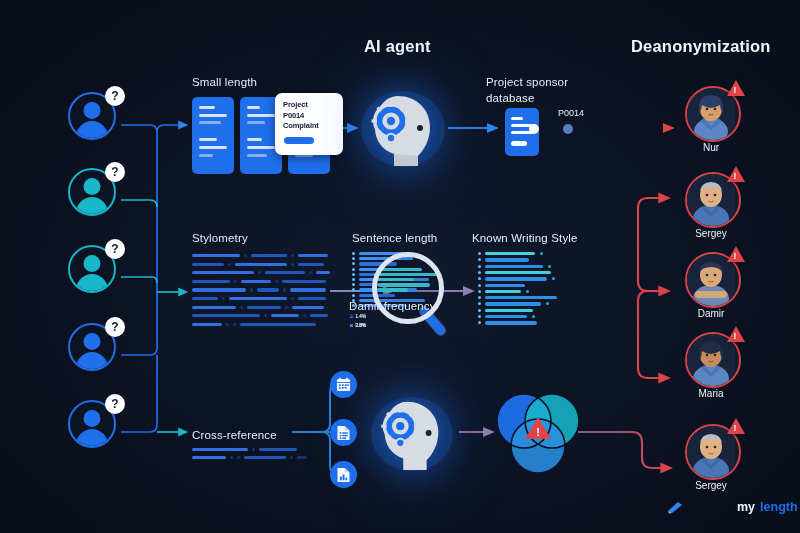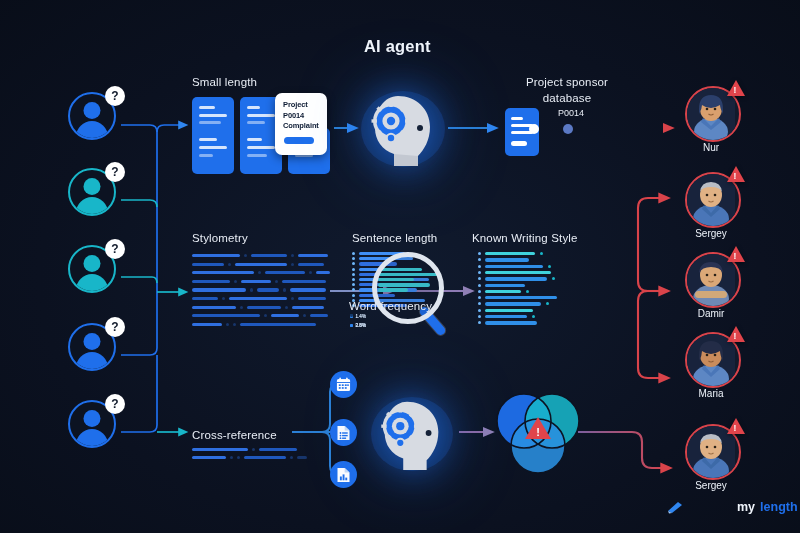--- a/index.html
+++ b/index.html
@@ -84,20 +84,21 @@
   .logo .w{color:#eef3fa;padding-left:48px;} .logo .b{color:#1f6feb;}
 
   svg{display:block;overflow:visible;}
 </style>
 </head>
 <body>
 
 <div id="stage">
 
   <div class="hdr" style="left:364px;top:36px;">AI agent</div>
+  <div class="hdr" style="left:631px;top:36px;">Deanonymization</div>
 
   <svg style="position:absolute;left:0;top:0;" width="800" height="533">
     <defs>
       <marker id="arrB" markerWidth="7" markerHeight="7" refX="4.6" refY="3" orient="auto">
         <path d="M0,0.4 L6,3 L0,5.6 Z" fill="#2f86f0"></path>
       </marker>
       <marker id="arrT" markerWidth="7" markerHeight="7" refX="4.6" refY="3" orient="auto">
         <path d="M0,0.4 L6,3 L0,5.6 Z" fill="#18b6c9"></path>
       </marker>
       <marker id="arrR" markerWidth="7" markerHeight="7" refX="4.6" refY="3" orient="auto">
@@ -215,21 +216,21 @@
   <div class="dcard" style="left:240px;top:128px;width:42px;height:46px;">
     <div class="dline" style="left:7px;top:10px;width:15px;"></div>
     <div class="dline" style="left:7px;top:18px;width:28px;"></div>
     <div class="dline dim" style="left:7px;top:26px;width:20px;"></div>
   </div>
   <div class="dcard" style="left:288px;top:128px;width:42px;height:46px;">
     <div class="dline" style="left:7px;top:18px;width:26px;"></div>
     <div class="dline dim" style="left:7px;top:26px;width:18px;"></div>
   </div>
 
-  <div class="wcard" style="left:275px;top:93px;width:52px;height:62px;">
+  <div class="wcard" style="left:275px;top:93px;width:68px;height:62px;">
     <div class="t">
       <span>Project</span><br>
       <span>P0014</span><br>
       <span>Complaint</span>
     </div>
     <div class="btn"></div>
   </div>
   <svg class="cursor" style="left:306px;top:131px;" width="20" height="22">
     <path d="M1,1 L1,18 L5.5,13.5 L8.5,20 L12,18.4 L9,12.2 L16,12 Z" fill="#1f6feb" stroke="#1f6feb" stroke-width="1.2" stroke-linejoin="round"></path>
   </svg>
@@ -252,21 +253,21 @@
       <line x1="47" y1="33" x2="52.5" y2="33"></line>
       <line x1="19.5" y1="19.5" x2="23" y2="23"></line>
       <line x1="43" y1="43" x2="46.5" y2="46.5"></line>
       <line x1="46.5" y1="19.5" x2="43" y2="23"></line>
       <line x1="23" y1="43" x2="19.5" y2="46.5"></line>
     </g>
     <path d="M33,47 L33,56 Q33,61 38,61" fill="none" stroke="#d7dbe2" stroke-width="3.2" stroke-linecap="round"></path>
     <circle cx="33" cy="50" r="4.2" fill="#1f6feb" stroke="#d7dbe2" stroke-width="2"></circle>
   </svg>
 
-  <div class="sec-label" style="left:512px;top:75px;text-align:center;width:110px;line-height:1.35;">
+  <div class="sec-label" style="left:486px;top:75px;width:110px;line-height:1.35;">
     <div>Project sponsor</div>
     <div>database</div>
   </div>
   <div class="dbdoc" style="left:505px;top:108px;">
     <i style="left:6px;top:9px;width:12px;height:3px;"></i>
     <i style="left:6px;top:16px;width:22px;height:3px;"></i>
     <i style="left:6px;top:23px;width:22px;height:3px;"></i>
     <i style="left:6px;top:33px;width:16px;height:5px;border-radius:3px;"></i>
   </div>
   <svg style="position:absolute;left:528px;top:119px;" width="62" height="20">
@@ -352,21 +353,21 @@
       <div class="bar" style="left: 26px; top: 26px; width: 36px; height: 3.4px; background: rgb(63, 210, 221);"></div>
       <div class="bar" style="left: 26px; top: 31.2px; width: 52px; height: 3.4px; background: rgb(63, 210, 221);"></div>
       <div class="bar" style="left: 26px; top: 36.4px; width: 30px; height: 3.4px; background: rgb(63, 210, 221);"></div>
     </div>
 
   <div class="mag" style="left:372px;top:252px;">
     <div class="handle" style="left:56px;top:52px;"></div>
     <div class="lens" style="left:0;top:0;"></div>
   </div>
 
-  <div class="sec-label" style="left:349px;top:300px;">Word frequency</div>
+  <div class="sec-label" style="left:349px;top:300px;">Damir frequency</div>
   <div id="wf-row1" style="position:absolute;left:350px;top:314px;display:flex;gap:10px;">
       <div class="wf">
         <span class="dot" style="background: rgb(47, 134, 240);"></span>
         <span>1.4%</span>
       </div>
       <div class="wf">
         <span class="dot" style="background: rgb(27, 79, 143);"></span>
         <span></span>
       </div>
       <div class="wf">

